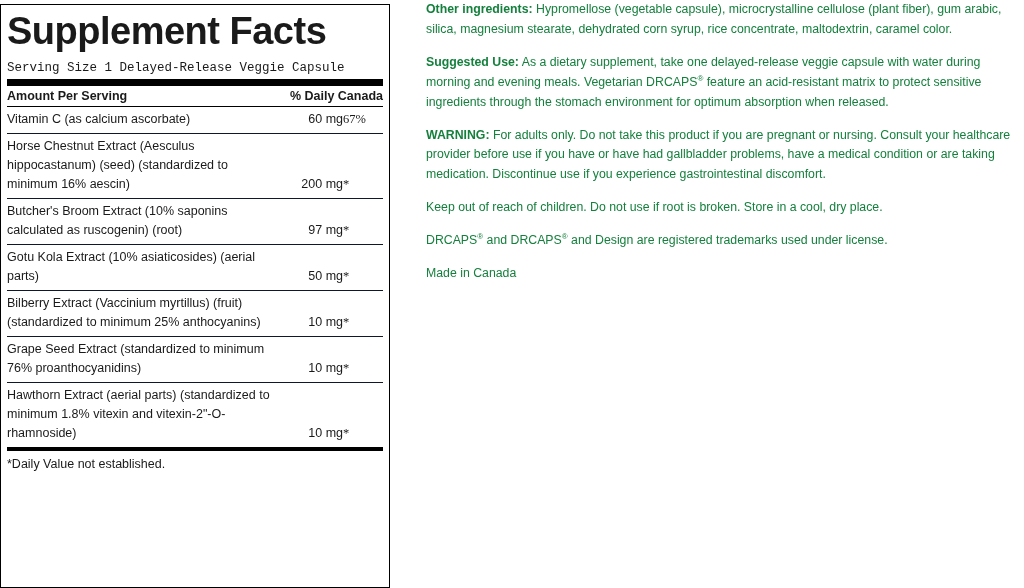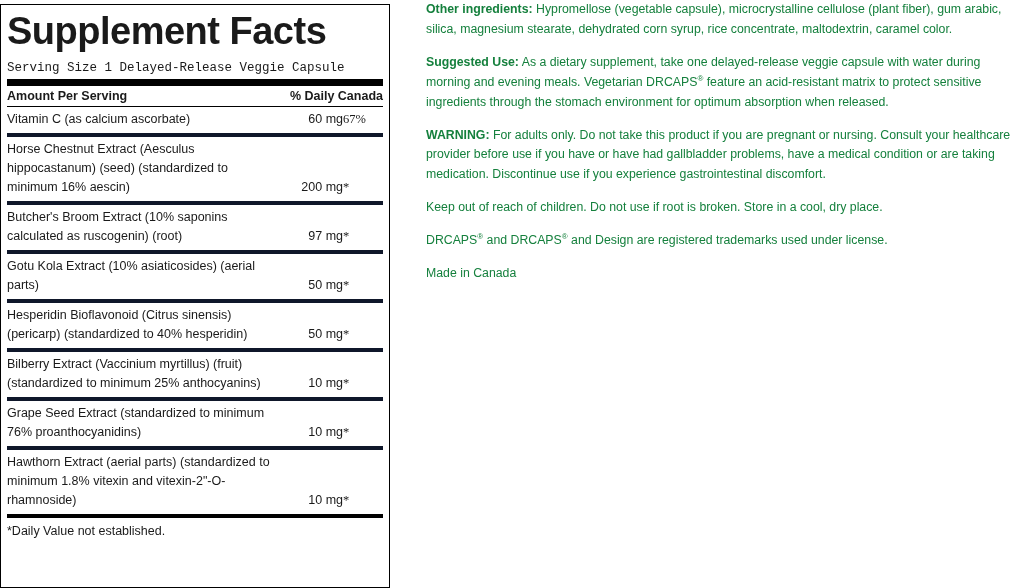--- a/index.html
+++ b/index.html
@@ -74,21 +74,21 @@
     padding: 3px 0 3px 0;
   }
   .sf-table {
     width: 100%;
     border-collapse: collapse;
   }
   .sf-table td {
     font-size: 12.5px;
     vertical-align: bottom;
     padding: 3px 0 4px 0;
-    border-bottom: 4px solid #0f172a;
+    border-bottom: 1px solid #0f172a;
     line-height: 1.52;
   }
   .sf-table tr:last-child td {
     border-bottom: none;
   }
   .c-name {
     text-align: left;
     padding-right: 4px;
   }
   .c-amt {
@@ -162,25 +162,20 @@
             <td class="c-name">Butcher's Broom Extract (10% saponins calculated as ruscogenin) (root)</td>
             <td class="c-amt">97 mg</td>
             <td class="c-dv">*</td>
           </tr>
           <tr>
             <td class="c-name">Gotu Kola Extract (10% asiaticosides) (aerial parts)</td>
             <td class="c-amt">50 mg</td>
             <td class="c-dv">*</td>
           </tr>
           <tr>
-            <td class="c-name">Hesperidin Bioflavonoid (Citrus sinensis) (pericarp) (standardized to 40% hesperidin)</td>
-            <td class="c-amt">50 mg</td>
-            <td class="c-dv">*</td>
-          </tr>
-          <tr>
             <td class="c-name">Bilberry Extract (Vaccinium myrtillus) (fruit) (standardized to minimum 25% anthocyanins)</td>
             <td class="c-amt">10 mg</td>
             <td class="c-dv">*</td>
           </tr>
           <tr>
             <td class="c-name">Grape Seed Extract (standardized to minimum 76% proanthocyanidins)</td>
             <td class="c-amt">10 mg</td>
             <td class="c-dv">*</td>
           </tr>
           <tr>

